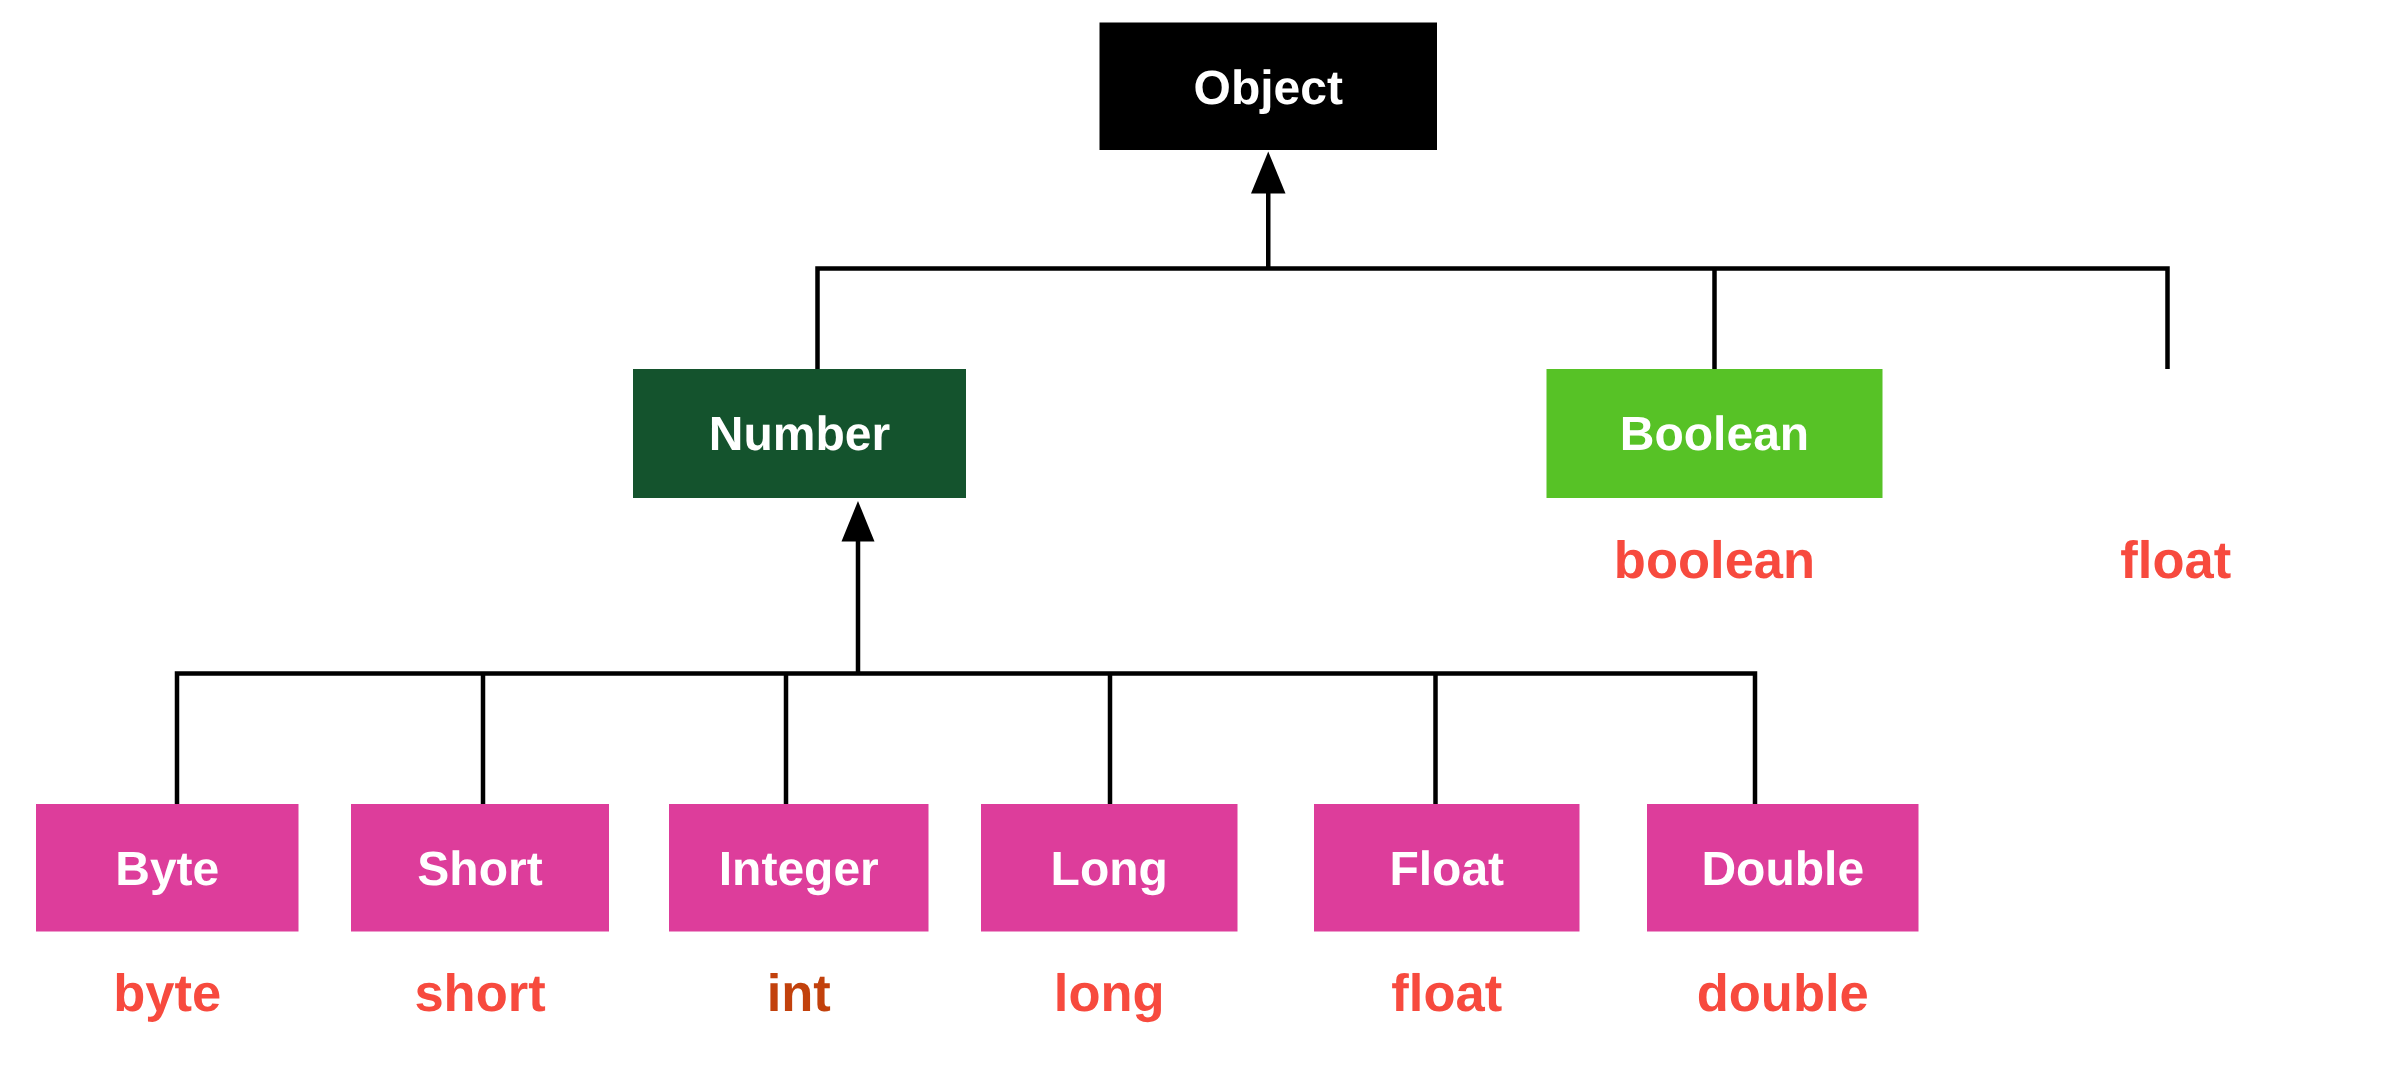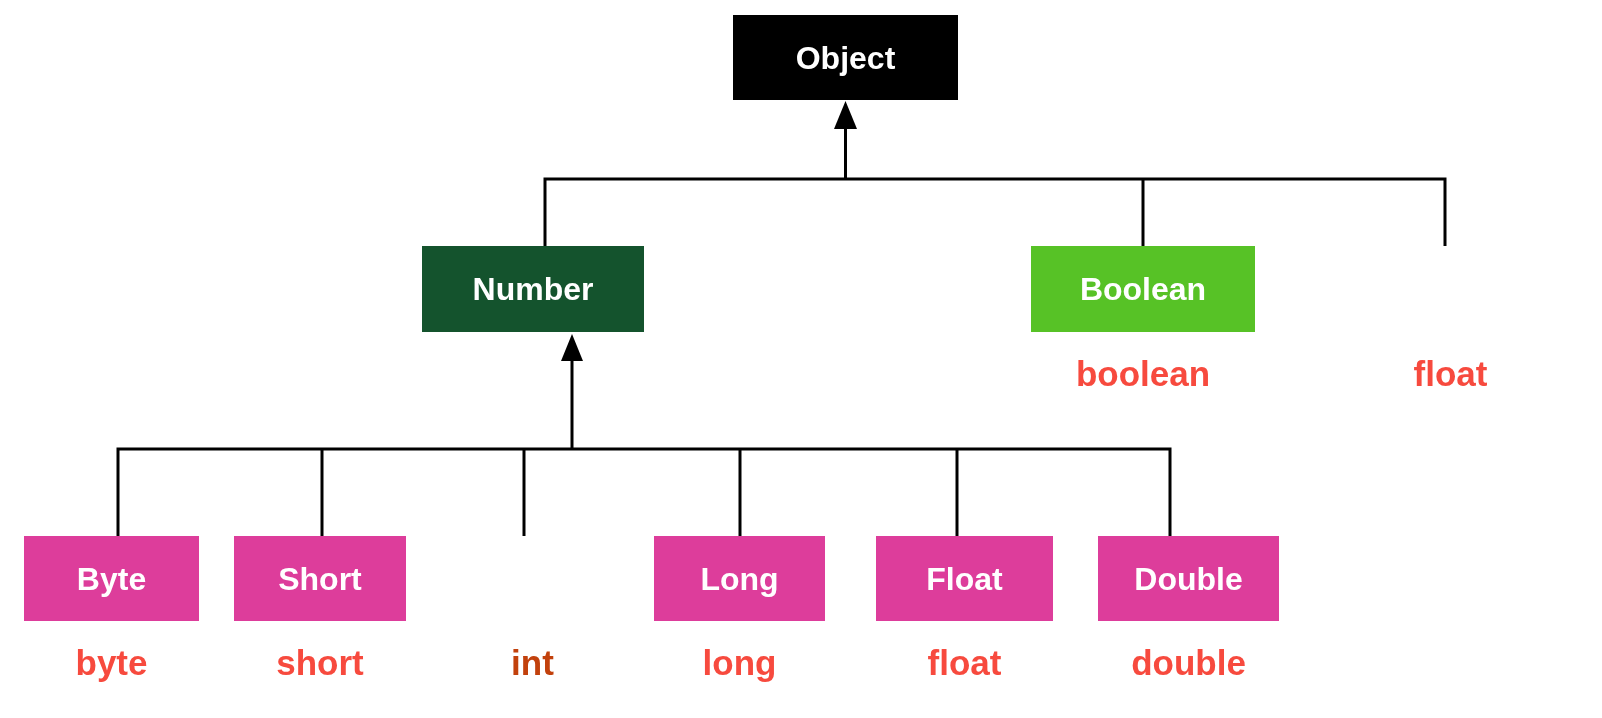--- a/index.html
+++ b/index.html
@@ -64,20 +64,21 @@
   <div class="node" style="left: 733px; top: 15px; width: 225px; height: 85px; background-color: #000000;">Object</div>
 
   <div class="node" style="left: 422px; top: 246px; width: 222px; height: 86px; background-color: #14532d;">Number</div>
   <div class="node" style="left: 1031px; top: 246px; width: 224px; height: 86px; background-color: rgb(87, 194, 38);">Boolean</div>
 
   <div class="prim" style="left: 1031px; top: 356px; width: 224px; color: rgb(247, 74, 62);">boolean</div>
   <div class="prim" style="left: 1338px; top: 356px; width: 225px; color: rgb(247, 74, 62);">float</div>
 
   <div class="node" style="left: 24px; top: 536px; width: 175px; height: 85px; background-color: rgb(221, 61, 155);">Byte</div>
   <div class="node" style="left: 234px; top: 536px; width: 172px; height: 85px; background-color: rgb(221, 61, 155);">Short</div>
+  <div class="node" style="left: 446px; top: 536px; width: 173px; height: 85px; background-color: rgb(221, 61, 155);">Integer</div>
   <div class="node" style="left: 654px; top: 536px; width: 171px; height: 85px; background-color: rgb(221, 61, 155);">Long</div>
   <div class="node" style="left: 876px; top: 536px; width: 177px; height: 85px; background-color: rgb(221, 61, 155);">Float</div>
   <div class="node" style="left: 1098px; top: 536px; width: 181px; height: 85px; background-color: rgb(221, 61, 155);">Double</div>
 
   <div class="prim" style="left: 24px; top: 645px; width: 175px; color: rgb(247, 74, 62);">byte</div>
   <div class="prim" style="left: 234px; top: 645px; width: 172px; color: rgb(247, 74, 62);">short</div>
   <div class="prim" style="left: 446px; top: 645px; width: 173px; color: #c2410c;">int</div>
   <div class="prim" style="left: 654px; top: 645px; width: 171px; color: rgb(247, 74, 62);">long</div>
   <div class="prim" style="left: 876px; top: 645px; width: 177px; color: rgb(247, 74, 62);">float</div>
   <div class="prim" style="left: 1098px; top: 645px; width: 181px; color: rgb(247, 74, 62);">double</div>

